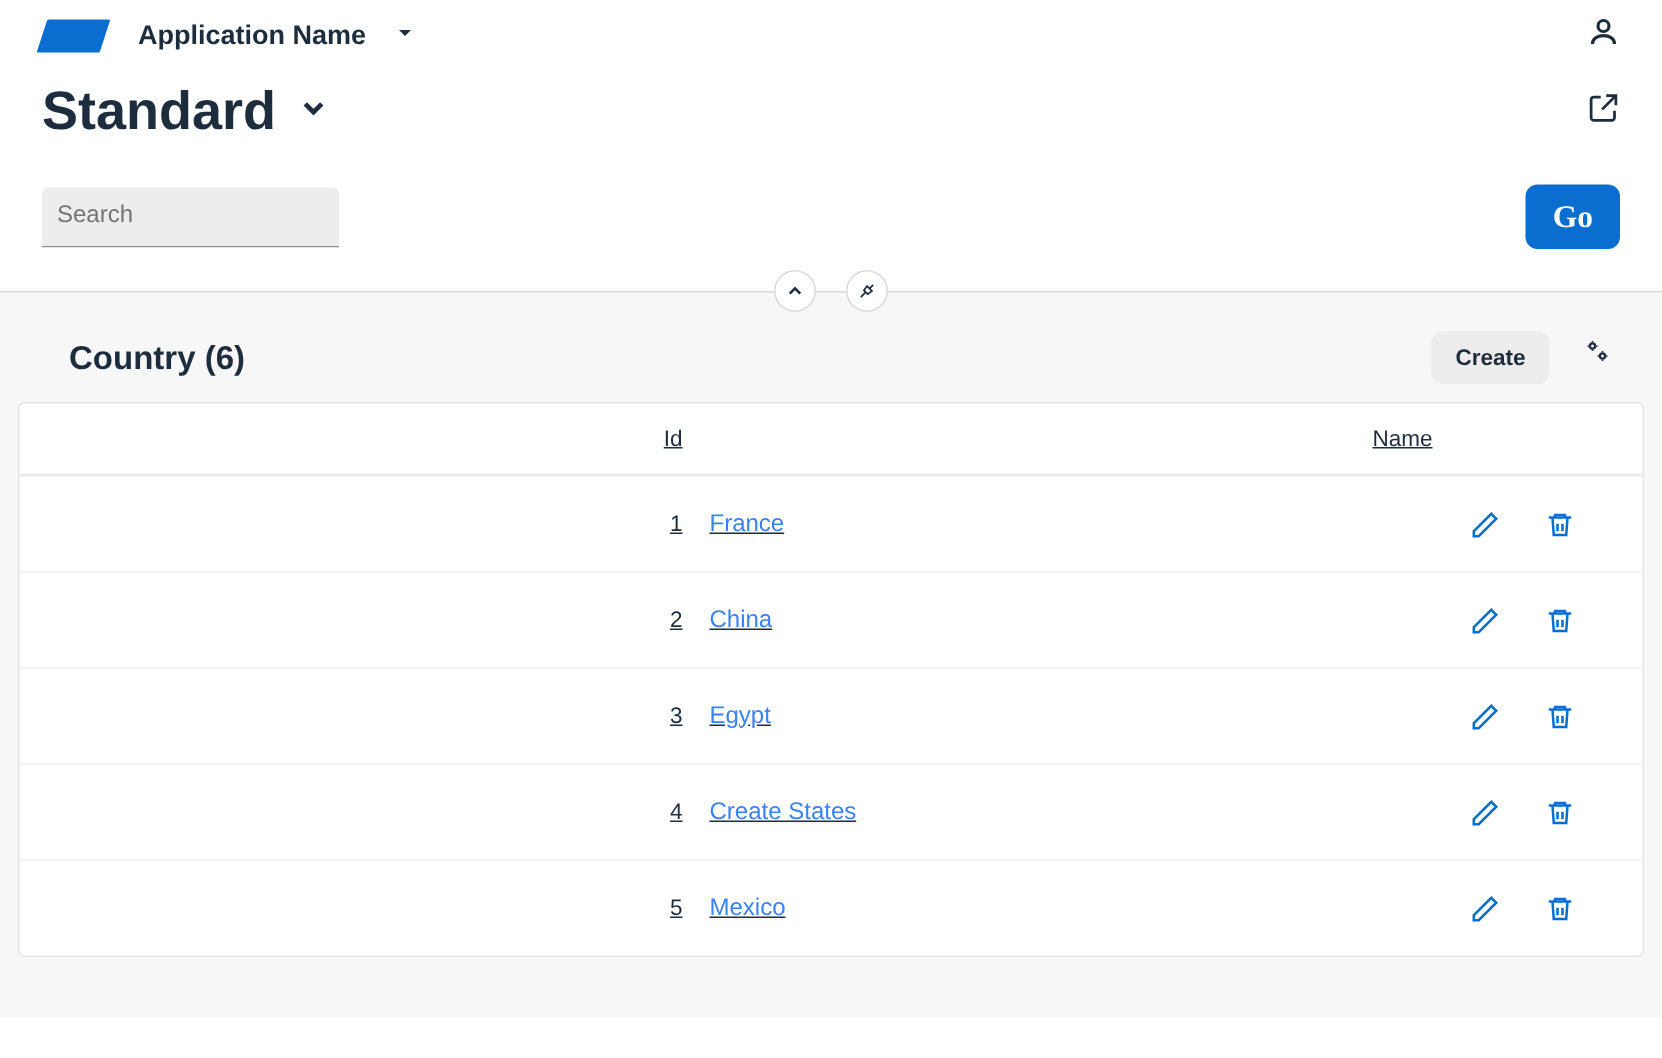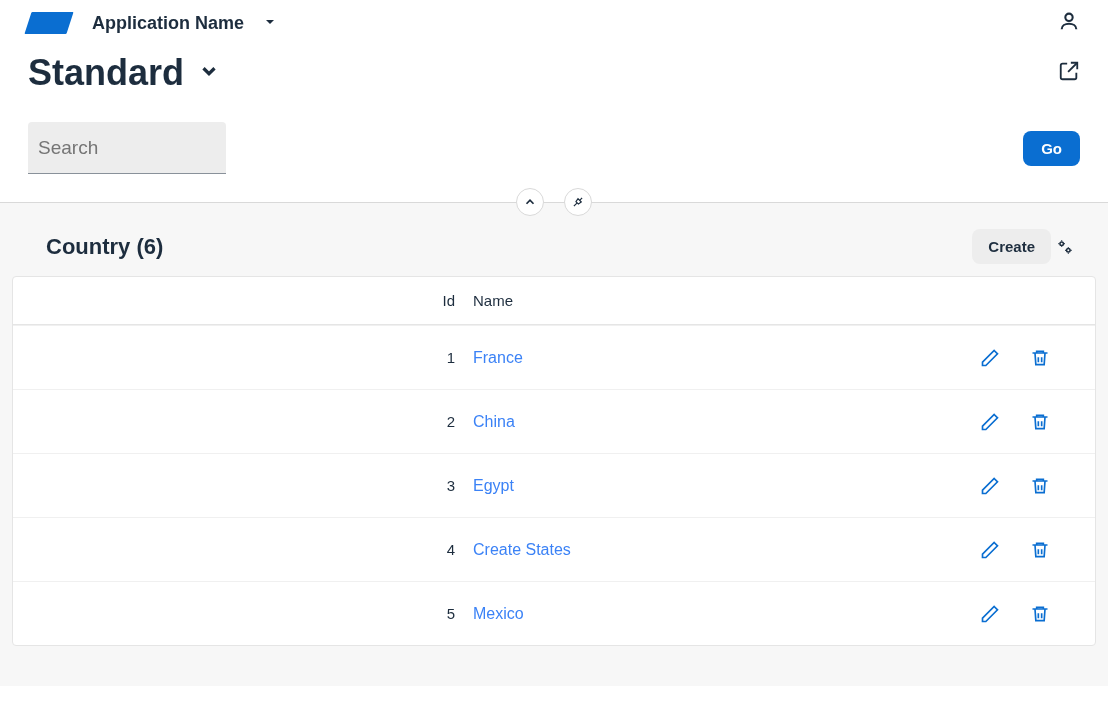--- a/index.html
+++ b/index.html
@@ -12,38 +12,38 @@
     .app-name { font-size: 18px; font-weight: 700; color: #1d2d3e; }
     .header-right .user-icon svg { color: #1d2d3e; }
 
     .title-bar { display: flex; align-items: center; justify-content: space-between; padding: 6px 28px 12px 28px; }
     .title-left { display: flex; align-items: center; gap: 14px; cursor: pointer; }
     .page-title { font-size: 36px; font-weight: 900; color: #1d2d3e; }
     .chev-big svg { color: #1d2d3e; }
     .share-icon svg { color: #1d2d3e; }
 
     .search-row { display: flex; align-items: center; justify-content: space-between; padding: 16px 28px 28px 28px; border-bottom: 1px solid #d9d9d9; position: relative; }
-    .search-input { width: 198px; height: 52px; background: #ededed; border: none; border-bottom: 1px solid #89919a; padding: 0 10px; font-size: 19px; color: #6a6d70; border-radius: 4px 4px 0 0; outline: none; }
-    .go-btn { background: #0a6ed1; color: #fff; border: none; border-radius: 8px; padding: 9px 18px; font-size: 15px; font-weight: 600; cursor: pointer; }
+    .search-input { width: 198px; height: 40px; background: #ededed; border: none; border-bottom: 1px solid #89919a; padding: 0 10px; font-size: 16px; color: #6a6d70; border-radius: 4px 4px 0 0; outline: none; }
+    .go-btn { background: #0a6ed1; color: #fff; border: none; border-radius: 8px; padding: 9px 18px; font-size: 21px; font-weight: 600; cursor: pointer; font-family: Liberation Serif, serif; }
 
     .float-controls { position: absolute; left: 50%; transform: translateX(-50%); bottom: -14px; display: flex; gap: 20px; }
     .round-btn { width: 28px; height: 28px; border-radius: 50%; background: #fff; border: 1px solid #d9d9d9; display: flex; align-items: center; justify-content: center; cursor: pointer; color: #1d2d3e; }
 
     .main-panel { background: #f7f7f7; padding: 20px 12px 40px 12px; }
     
     .panel-header { display: flex; align-items: center; justify-content: space-between; padding: 6px 18px 12px 34px; }
     .panel-title { font-size: 22px; font-weight: 900; color: #1d2d3e; }
-    .panel-actions { display: flex; align-items: center; gap: 1px; }
+    .panel-actions { display: flex; gap: 19px; }
     .create-btn { background: #ededed; border: none; border-radius: 8px; padding: 9px 16px; font-size: 15px; font-weight: 600; color: #1d2d3e; cursor: pointer; }
     .gear-icon-box { width: 26px; height: 26px; display: flex; align-items: center; justify-content: center; cursor: pointer; color: #1d2d3e; }
 
-    .table { background: #fff; border: 1px solid #e5e5e5; border-radius: 4px; overflow: hidden; }
+    .table { background: #fff; border: 1px solid #e5e5e5; border-radius: 4px; overflow: hidden; text-decoration: underline; }
     .table-head { display: flex; height: 48px; align-items: center; border-bottom: 1px solid #e5e5e5; font-size: 15px; color: #1d2d3e; }
     .col-id-head { width: 460px; text-align: right; padding-right: 18px; font-weight: 400; }
-    .col-name-head { flex: 1; text-align: left; font-weight: 400; }
+    .col-name-head { flex: 1; text-align: right; font-weight: 400; }
     
     .table-row { display: flex; height: 64px; align-items: center; border-top: 1px solid #f0f0f0; }
     .col-id { width: 460px; text-align: right; padding-right: 18px; font-size: 15px; color: #1d2d3e; }
     .col-name { flex: 1; text-align: left; font-size: 16px; }
     .col-name .link { color: #3b82f6; cursor: pointer; }
     .col-actions { width: 140px; display: flex; gap: 30px; justify-content: center; padding-right: 20px; }
     .icon-btn { background: none; border: none; cursor: pointer; color: #0a6ed1; display: flex; align-items: center; justify-content: center; }
   </style>
 </head>
 <body>

